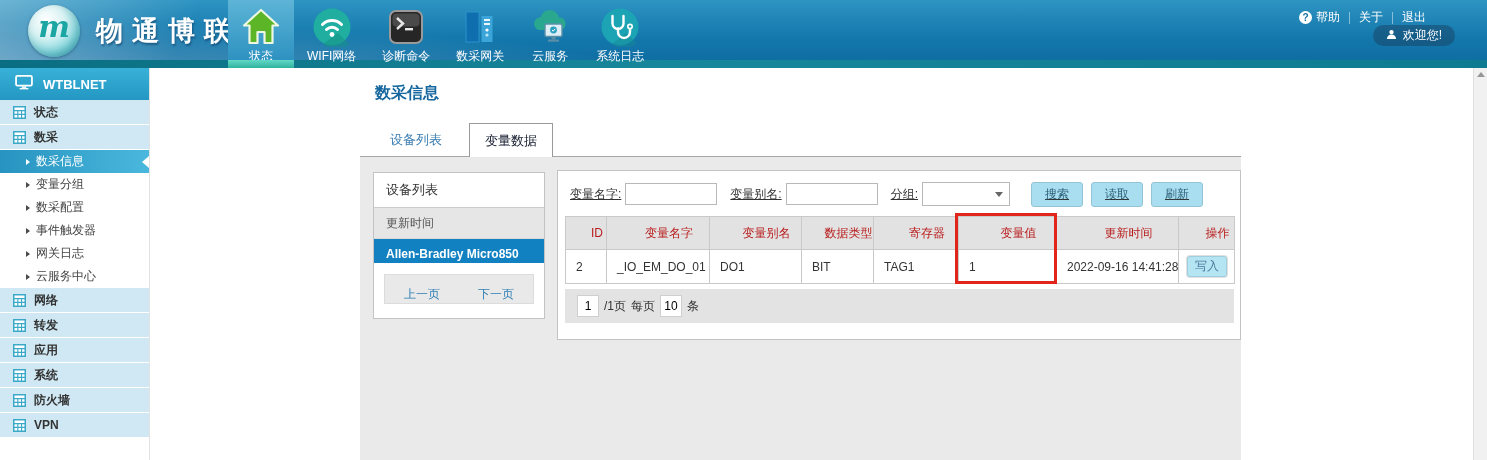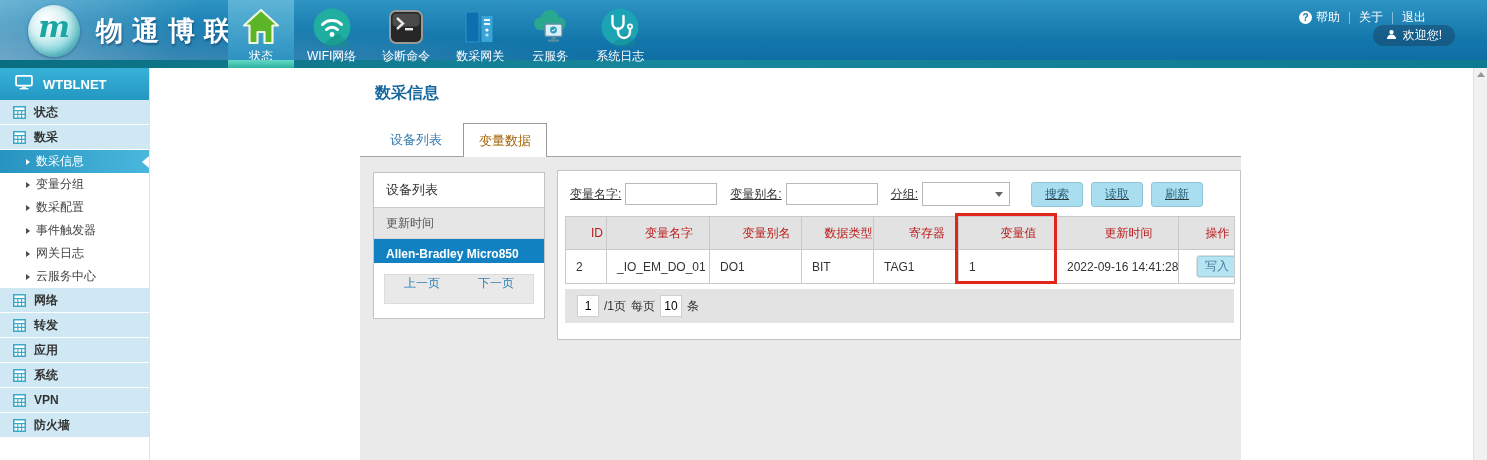--- a/index.html
+++ b/index.html
@@ -55,35 +55,35 @@
   .side-sub.active .caret{border-left-color:#fff;}
   .side-sub.active::after{content:'';position:absolute;right:0;top:50%;margin-top:-6px;
           border-top:6px solid transparent;border-bottom:6px solid transparent;border-right:7px solid #fff;}
   .grid-icon svg{display:block;}
 
   
   .page-title{position:absolute;left:375px;top:83px;font-size:16px;font-weight:bold;color:#15679e;}
   .tabs{position:absolute;left:360px;top:124px;width:881px;height:33px;box-sizing:border-box;
           border-bottom:1px solid #a6a6a6;display:flex;align-items:flex-end;padding-left:15px;}
   .tab{height:32px;line-height:32px;padding:0 15px;font-size:13px;color:#3a7db0;cursor:pointer;}
-  .tab.active{height:33px;line-height:33px;margin-bottom:-1px;margin-left:6px;background:#fff;
-          border:1px solid #9a9a9a;border-bottom:none;color:#a16207;}
+  .tab.active{height:33px;line-height:33px;margin-bottom:-1px;margin-left:12px;background:#fff;
+          border:1px solid #9a9a9a;border-bottom:none;color:#0f172a;}
   .tab-area{position:absolute;left:360px;top:157px;width:881px;height:303px;background:#eaeaea;}
 
   
   .device-panel{position:absolute;left:373px;top:172px;width:172px;background:#fff;
           border:1px solid #c3c3c3;box-sizing:border-box;}
   .dp-title{height:34px;line-height:34px;padding-left:12px;font-size:13px;color:#333;
           border-bottom:1px solid #ccc;}
   .dp-colheader{height:30px;line-height:30px;padding-left:12px;font-size:12px;color:#555;
           background:#e6e6e6;border-bottom:1px solid #d8d8d8;}
   .dp-device{height:24px;line-height:30px;padding-left:12px;font-size:12px;font-weight:bold;
           color:#fff;background:#1181c2;cursor:pointer;}
   .dp-pager{margin:11px 10px 14px;height:28px;background:#e9e9e9;border:1px solid #dcdcdc;
-          display:flex;align-items:flex-start;justify-content:space-around;font-size:12px;color:#2e7fb5;}
+          display:flex;align-items:flex-end;justify-content:space-around;font-size:12px;color:#2e7fb5;}
   .dp-pager span{cursor:pointer;}
 
   
   .data-panel{position:absolute;left:557px;top:170px;width:684px;height:170px;background:#fff;
           border:1px solid #c3c3c3;box-sizing:border-box;}
   .filters{position:absolute;left:12px;top:10px;right:8px;height:26px;display:flex;
           align-items:center;font-size:12px;color:#333;text-decoration:underline;}
   .f-label{margin-right:4px;white-space:nowrap;}
   .f-input{width:82px;height:20px;border:1px solid #b8b8b8;margin-right:13px;font-size:12px;
           padding:0 4px;box-sizing:content-box;}
@@ -326,30 +326,30 @@
       </span>
       <span>系统</span>
     </div>
     <div class="side-main">
       <span class="grid-icon">
         <svg width="13" height="13" viewBox="0 0 14 14">
             <rect x="0.8" y="0.8" width="12.4" height="12.4" fill="#fff" stroke="#3aa9c8" stroke-width="1.6"></rect>
             <path d="M0.8 5 H13.2 M5.2 5 V13.2 M9.2 5 V13.2 M0.8 9 H13.2" stroke="#3aa9c8" stroke-width="1.2" fill="none"></path>
           </svg>
       </span>
+      <span>防火墙</span>
+    </div>
+    <div class="side-main">
+      <span class="grid-icon">
+        <svg width="13" height="13" viewBox="0 0 14 14">
+            <rect x="0.8" y="0.8" width="12.4" height="12.4" fill="#fff" stroke="#3aa9c8" stroke-width="1.6"></rect>
+            <path d="M0.8 5 H13.2 M5.2 5 V13.2 M9.2 5 V13.2 M0.8 9 H13.2" stroke="#3aa9c8" stroke-width="1.2" fill="none"></path>
+          </svg>
+      </span>
       <span>VPN</span>
-    </div>
-    <div class="side-main">
-      <span class="grid-icon">
-        <svg width="13" height="13" viewBox="0 0 14 14">
-            <rect x="0.8" y="0.8" width="12.4" height="12.4" fill="#fff" stroke="#3aa9c8" stroke-width="1.6"></rect>
-            <path d="M0.8 5 H13.2 M5.2 5 V13.2 M9.2 5 V13.2 M0.8 9 H13.2" stroke="#3aa9c8" stroke-width="1.2" fill="none"></path>
-          </svg>
-      </span>
-      <span>防火墙</span>
     </div>
   </div>
 
   <div class="page-title">数采信息</div>
 
   <div class="tabs">
     <div class="tab">设备列表</div>
     <div class="tab active">变量数据</div>
   </div>
 
@@ -406,21 +406,21 @@
       </thead>
       <tbody>
         <tr>
           <td>2</td>
           <td>_IO_EM_DO_01</td>
           <td>DO1</td>
           <td>BIT</td>
           <td>TAG1</td>
           <td>1</td>
           <td>2022-09-16 14:41:28</td>
-          <td style="padding-left:18px;">
+          <td style="padding-left:8px;">
             <button class="write-btn">写入</button>
           </td>
         </tr>
       </tbody>
     </table>
 
     <div class="red-box"></div>
 
     <div class="pager-bar">
       <input class="pg-input" type="text" value="1" style="">

